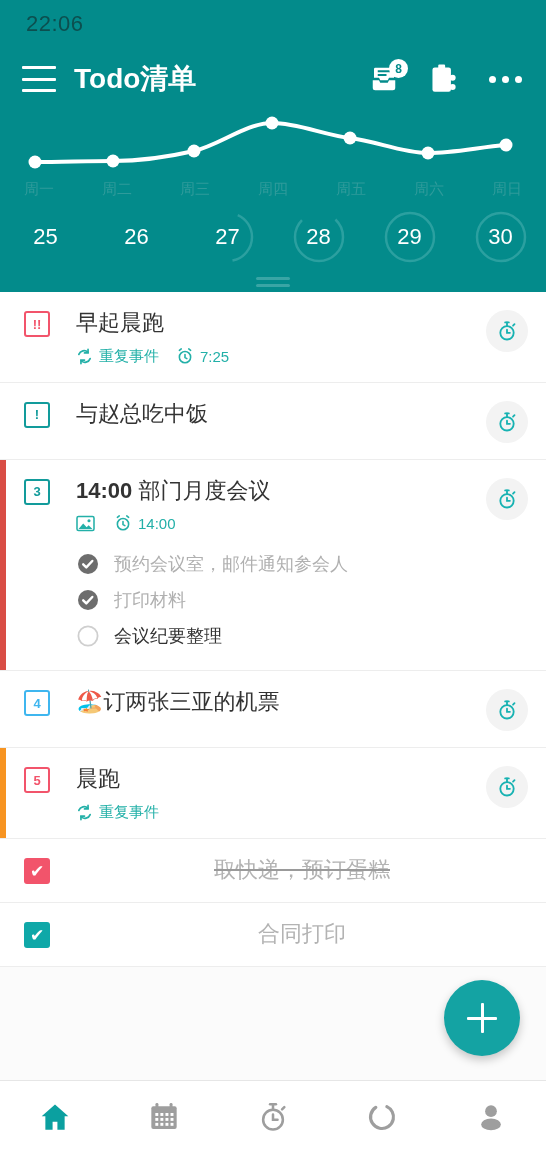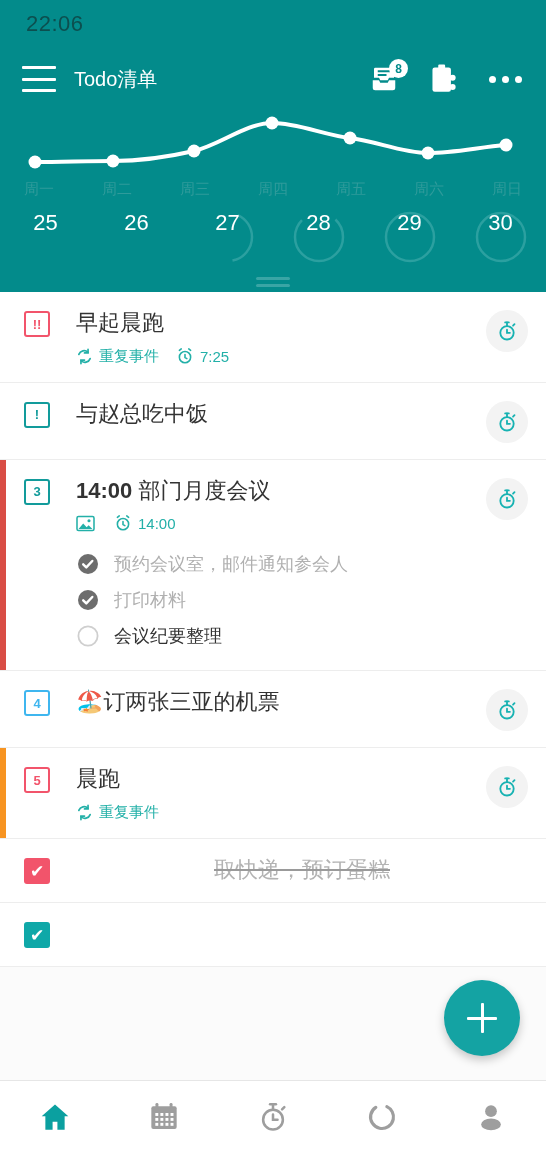--- a/index.html
+++ b/index.html
@@ -12,21 +12,21 @@
   .phone { position: relative; width: 546px; height: 1153px; background: #1d4ed8; display: flex; flex-direction: column; }
 
   
   .header { background: #038b8b; color: #fff; flex: 0 0 auto; position: relative; }
   .statusbar { height: 48px; display: flex; align-items: center; padding: 0 26px; }
   .statusbar .clock { font-size: 22px; color: #0c4f4f; letter-spacing: .5px; }
 
   .appbar { height: 62px; display: flex; align-items: center; padding: 0 22px; }
   .hamburger { width: 34px; height: 26px; display: flex; flex-direction: column; justify-content: space-between; cursor: pointer; flex: 0 0 auto; }
   .hamburger i { display: block; height: 3px; background: #fff; border-radius: 1px; }
-  .apptitle { font-size: 20px; font-weight: 400; margin-left: 18px; flex: 1 1 auto; white-space: nowrap; }
+  .apptitle { font-size: 28px; font-weight: 700; margin-left: 18px; flex: 1 1 auto; white-space: nowrap; }
   .appbar-actions { display: flex; align-items: center; gap: 26px; }
   .icon-btn { position: relative; width: 34px; height: 34px; display: flex; align-items: center; justify-content: center; cursor: pointer; }
   .icon-btn svg { display: block; }
   .badge {
     position: absolute; top: -3px; right: -7px;
     min-width: 19px; height: 19px; border-radius: 50%;
     background: #fff; color: #038b8b;
     font-size: 12px; font-weight: 700;
     display: flex; align-items: center; justify-content: center;
     padding: 0 3px; line-height: 1;
@@ -36,21 +36,21 @@
 
   
   .chart-wrap { position: relative; height: 92px; }
   .chart-wrap svg { display: block; width: 546px; height: 70px; }
   .weekdays { display: flex; padding: 0; height: 22px; justify-content: space-between; }
   .weekdays span { flex: 1 1 0; text-align: center; font-size: 15px; color: #2f9b9b; }
 
   
   .datestrip { display: flex; height: 70px; align-items: center; }
   .datecell { flex: 1 1 0; display: flex; align-items: center; justify-content: center; cursor: pointer; }
-  .datebox { position: relative; width: 54px; height: 54px; display: flex; justify-content: center; }
+  .datebox { position: relative; width: 54px; height: 54px; display: flex; align-items: center; justify-content: center; }
   .datebox .num { position: relative; z-index: 2; font-size: 22px; color: #ffffff; }
   .datebox svg { position: absolute; inset: 0; }
   .datebox.selected .disc { position: absolute; inset: 0; border-radius: 50%; background: #cfe5e2; }
   .datebox.selected .num { color: #0e7f7f; }
 
   .handle { height: 20px; display: flex; flex-direction: column; align-items: center; justify-content: center; gap: 4px; cursor: pointer; }
   .handle i { width: 34px; height: 3px; background: #39a5a5; display: block; border-radius: 2px; }
 
   
   .list { flex: 1 1 auto; background: #fbfbfb; overflow: hidden; }
@@ -413,20 +413,23 @@
       </div>
       <div class="task-body">
         <div class="task-title done strike">取快递，预订蛋糕</div>
       </div>
     </div>
 
     <div class="task">
       <div class="cbox filled" style="background:#0fa8a8;">
         <span>✔</span>
       </div>
+      <div class="task-body">
+        <div class="task-title done">合同打印</div>
+      </div>
     </div>
 
   </div>
 
   <div class="fab"></div>
 
   <div class="bottomnav">
     <div class="navitem">
       <span>
         <svg width="34" height="34" viewBox="0 0 24 24" fill="#0ba0a0">

